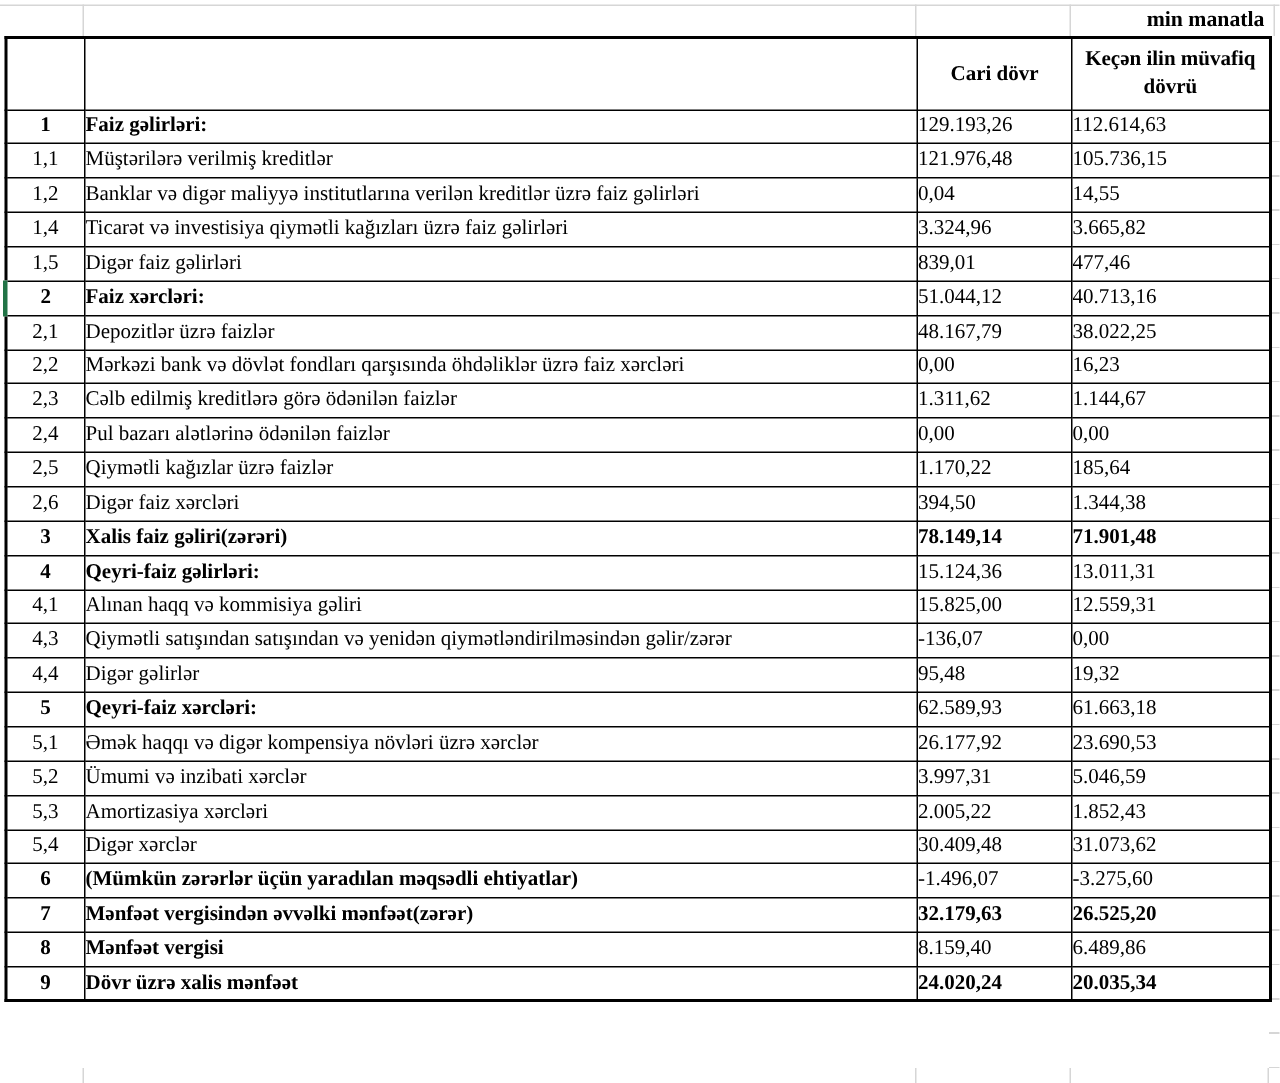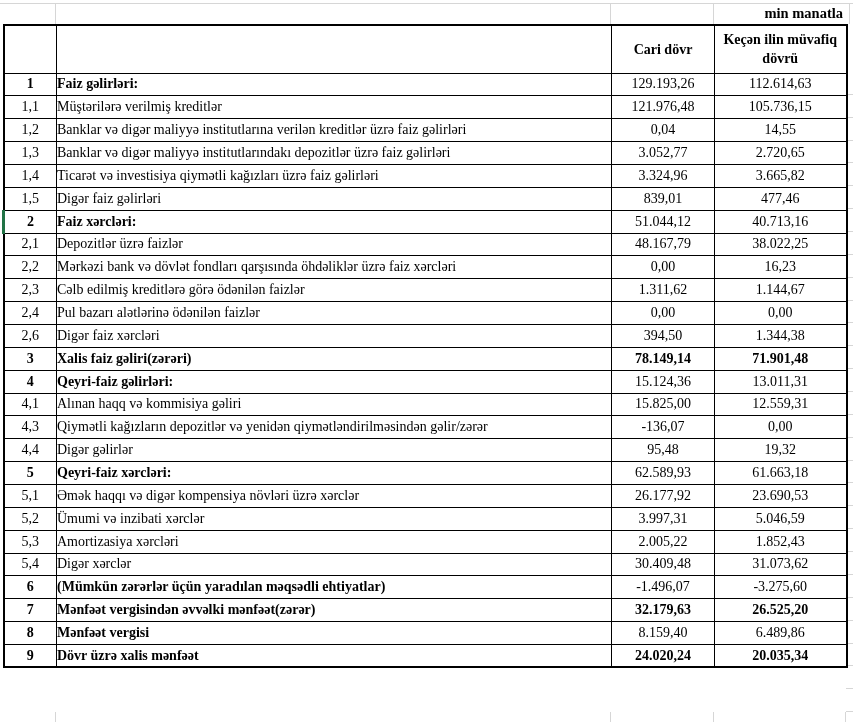--- a/index.html
+++ b/index.html
@@ -50,21 +50,21 @@
     vertical-align: middle;
   }
   .fin-table thead tr { height: 48px; margin-left: 36px; }
   .fin-table tbody tr { height: 22.86px; }
   .fin-table th {
     font-weight: bold; text-align: center; vertical-align: middle;
     font-size: 14px; white-space: normal; line-height: 19px;
   }
   .cell-no    { text-align: center; }
   .cell-label { text-align: left; padding-left: 4px; }
-  .cell-val   { text-align: center; padding-right: 5px; }
+  .cell-val   { text-align: left; padding-right: 5px; }
   tr.main .cell-no, tr.main .cell-label { font-weight: bold; }
   tr.boldvals .cell-val { font-weight: bold; font-family: Liberation Serif, serif; }
   tr.selected .cell-no { border-left: 3px solid #217346; }
 </style>
 </head>
 <body>
 
 <div class="screen">
 
   <div class="grid-h-top"></div>
@@ -108,26 +108,20 @@
       <td class="cell-val">121.976,48</td>
       <td class="cell-val">105.736,15</td>
     </tr>
         <tr>
       <td class="cell-no">1,2</td>
       <td class="cell-label">Banklar və digər maliyyə institutlarına verilən kreditlər üzrə faiz gəlirləri</td>
       <td class="cell-val">0,04</td>
       <td class="cell-val">14,55</td>
     </tr>
         <tr>
-      <td class="cell-no">1,3</td>
-      <td class="cell-label">Banklar və digər maliyyə institutlarındakı depozitlər üzrə faiz gəlirləri</td>
-      <td class="cell-val">3.052,77</td>
-      <td class="cell-val">2.720,65</td>
-    </tr>
-        <tr>
       <td class="cell-no">1,4</td>
       <td class="cell-label">Ticarət və investisiya qiymətli kağızları üzrə faiz gəlirləri</td>
       <td class="cell-val">3.324,96</td>
       <td class="cell-val">3.665,82</td>
     </tr>
         <tr>
       <td class="cell-no">1,5</td>
       <td class="cell-label">Digər faiz gəlirləri</td>
       <td class="cell-val">839,01</td>
       <td class="cell-val">477,46</td>
@@ -156,20 +150,26 @@
       <td class="cell-val">1.311,62</td>
       <td class="cell-val">1.144,67</td>
     </tr>
         <tr>
       <td class="cell-no">2,4</td>
       <td class="cell-label">Pul bazarı alətlərinə ödənilən faizlər</td>
       <td class="cell-val">0,00</td>
       <td class="cell-val">0,00</td>
     </tr>
         <tr>
+      <td class="cell-no">2,5</td>
+      <td class="cell-label">Qiymətli kağızlar üzrə faizlər</td>
+      <td class="cell-val">1.170,22</td>
+      <td class="cell-val">185,64</td>
+    </tr>
+        <tr>
       <td class="cell-no">2,6</td>
       <td class="cell-label">Digər faiz xərcləri</td>
       <td class="cell-val">394,50</td>
       <td class="cell-val">1.344,38</td>
     </tr>
         <tr class="main boldvals">
       <td class="cell-no">3</td>
       <td class="cell-label">Xalis faiz gəliri(zərəri)</td>
       <td class="cell-val">78.149,14</td>
       <td class="cell-val">71.901,48</td>
@@ -181,21 +181,21 @@
       <td class="cell-val">13.011,31</td>
     </tr>
         <tr>
       <td class="cell-no">4,1</td>
       <td class="cell-label">Alınan haqq və kommisiya gəliri</td>
       <td class="cell-val">15.825,00</td>
       <td class="cell-val">12.559,31</td>
     </tr>
         <tr>
       <td class="cell-no">4,3</td>
-      <td class="cell-label">Qiymətli kağızların depozitlər və yenidən qiymətləndirilməsindən gəlir/zərər</td>
+      <td class="cell-label">Qiymətli satışından satışından və yenidən qiymətləndirilməsindən gəlir/zərər</td>
       <td class="cell-val">-136,07</td>
       <td class="cell-val">0,00</td>
     </tr>
         <tr>
       <td class="cell-no">4,4</td>
       <td class="cell-label">Digər gəlirlər</td>
       <td class="cell-val">95,48</td>
       <td class="cell-val">19,32</td>
     </tr>
         <tr class="main">

